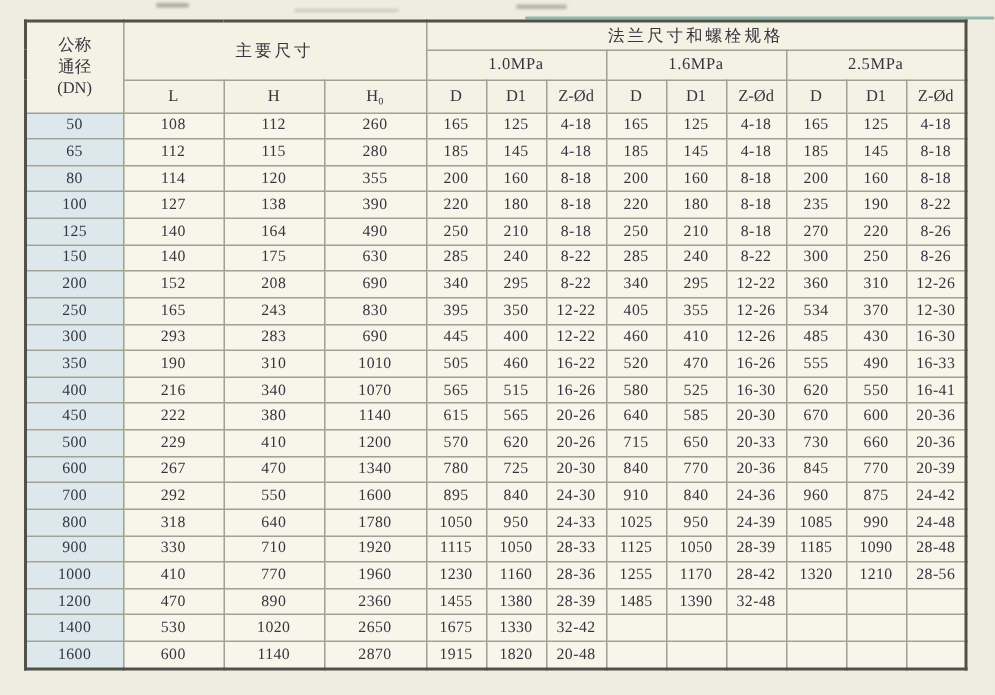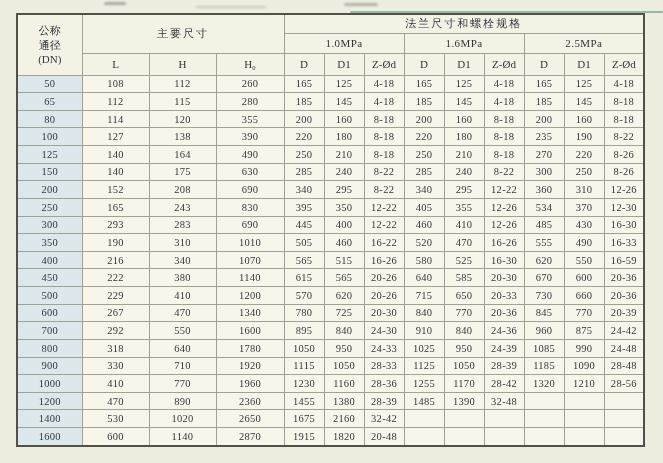--- a/index.html
+++ b/index.html
@@ -258,21 +258,21 @@
           <td>340</td>
           <td>1070</td>
           <td>565</td>
           <td>515</td>
           <td>16-26</td>
           <td>580</td>
           <td>525</td>
           <td>16-30</td>
           <td>620</td>
           <td>550</td>
-          <td>16-59</td>
+          <td>16-41</td>
         </tr>
         <tr>
           <td class="dn-col">450</td>
           <td>222</td>
           <td>380</td>
           <td>1140</td>
           <td>615</td>
           <td>565</td>
           <td>20-26</td>
           <td>640</td>
@@ -386,21 +386,21 @@
           <td></td>
           <td></td>
           <td></td>
         </tr>
         <tr>
           <td class="dn-col">1400</td>
           <td>530</td>
           <td>1020</td>
           <td>2650</td>
           <td>1675</td>
-          <td>2160</td>
+          <td>1330</td>
           <td>32-42</td>
           <td></td>
           <td></td>
           <td></td>
           <td></td>
           <td></td>
           <td></td>
         </tr>
         <tr>
           <td class="dn-col">1600</td>

